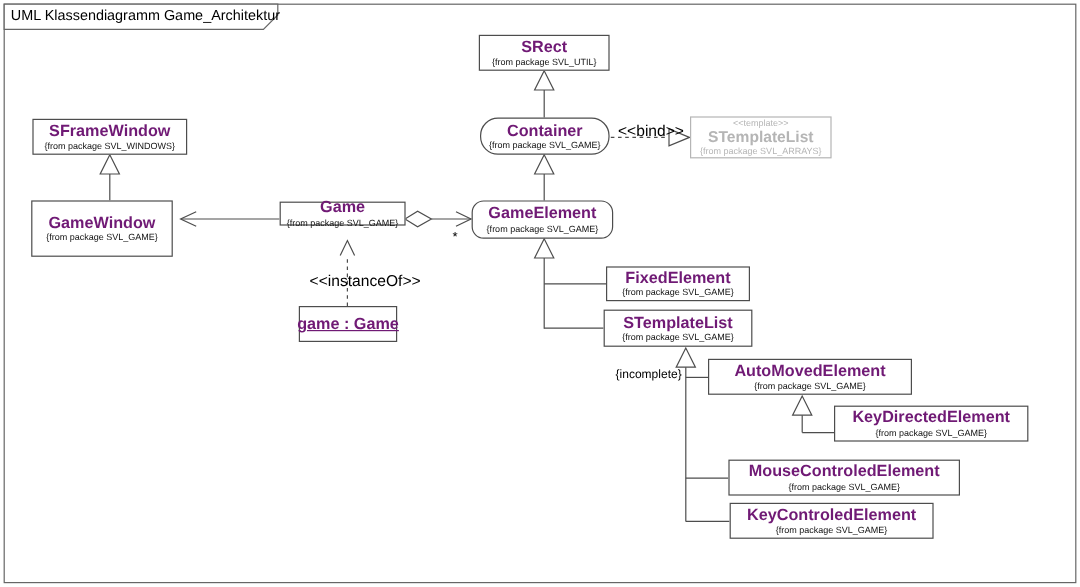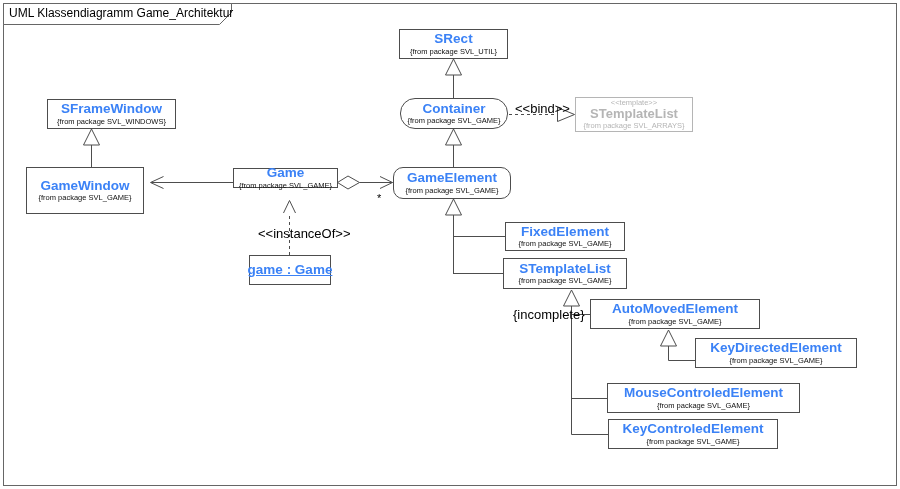--- a/index.html
+++ b/index.html
@@ -13,21 +13,21 @@
   #connectors { position:absolute; left:0; top:0; z-index:1; }
   .uml-class {
     position:absolute; z-index:2;
     background:#ffffff;
     border:1px solid #4d4d4d;
     box-sizing:border-box;
     display:flex; flex-direction:column;
     align-items:center; justify-content:center;
     text-align:center;
   }
-  .cname { font-weight:bold; font-size:13.5px; color:#3b82f6; line-height:1.05; white-space:nowrap; }
+  .cname { font-weight:bold; font-size:13.5px; color:#701a75; line-height:1.05; white-space:nowrap; }
   .cpkg  { font-size:7.5px; color:#111; line-height:1.2; white-space:nowrap; }
   .cstereo { font-size:7.5px; color:#111; line-height:1.1; white-space:nowrap; }
   .muted { border-color:#b5b5b5; }
   .muted .cname, .muted .cpkg, .muted .cstereo { color:#b5b5b5; }
   .obj .cname { text-decoration:underline; }
   .edge-label { position:absolute; z-index:3; font-size:13px; color:#000; white-space:nowrap; }
   .frame-title {
     position:absolute; z-index:3;
     left:9px; top:6px;
     font-size:12px; color:#000; white-space:nowrap;
@@ -123,21 +123,21 @@
   <span class="cname">Container</span>
   <span class="cpkg">{from package SVL_GAME}</span>
 </div>
 
 <div class="uml-class muted" style="left:575px; top:97px; width:118px; height:35px;">
   <span class="cstereo">&lt;&lt;template&gt;&gt;</span>
   <span class="cname" style="font-size:13px;">STemplateList</span>
   <span class="cpkg">{from package SVL_ARRAYS}</span>
 </div>
 
-<div class="uml-class" style="left:27px; top:99px; width:129px; height:30px;margin-left:20px;">
+<div class="uml-class" style="left:27px; top:99px; width:129px; height:30px;">
   <span class="cname">SFrameWindow</span>
   <span class="cpkg">{from package SVL_WINDOWS}</span>
 </div>
 
 <div class="uml-class" style="left:26px; top:167px; width:118px; height:47px;">
   <span class="cname">GameWindow</span>
   <span class="cpkg">{from package SVL_GAME}</span>
 </div>
 
 <div class="uml-class" style="left:233px; top:168px; width:105px; height:20px;">
@@ -179,14 +179,14 @@
   <span class="cname">KeyControledElement</span>
   <span class="cpkg">{from package SVL_GAME}</span>
 </div>
 
 <div class="uml-class obj" style="left:249px; top:255px; width:82px; height:30px;">
   <span class="cname">game : Game</span>
 </div>
 
 <span class="edge-label" style="left:515px; top:101px;">&lt;&lt;bind&gt;&gt;</span>
 <span class="edge-label" style="left:258px; top:226px;">&lt;&lt;instanceOf&gt;&gt;</span>
-<span class="edge-label" style="left:513px; top:307px; font-size:13px;">{incomplete}</span>
+<span class="edge-label" style="left:513px; top:307px; font-size:10px;">{incomplete}</span>
 <span class="edge-label mult" style="left:377px; top:192px;">*</span>
 
 </body></html>

